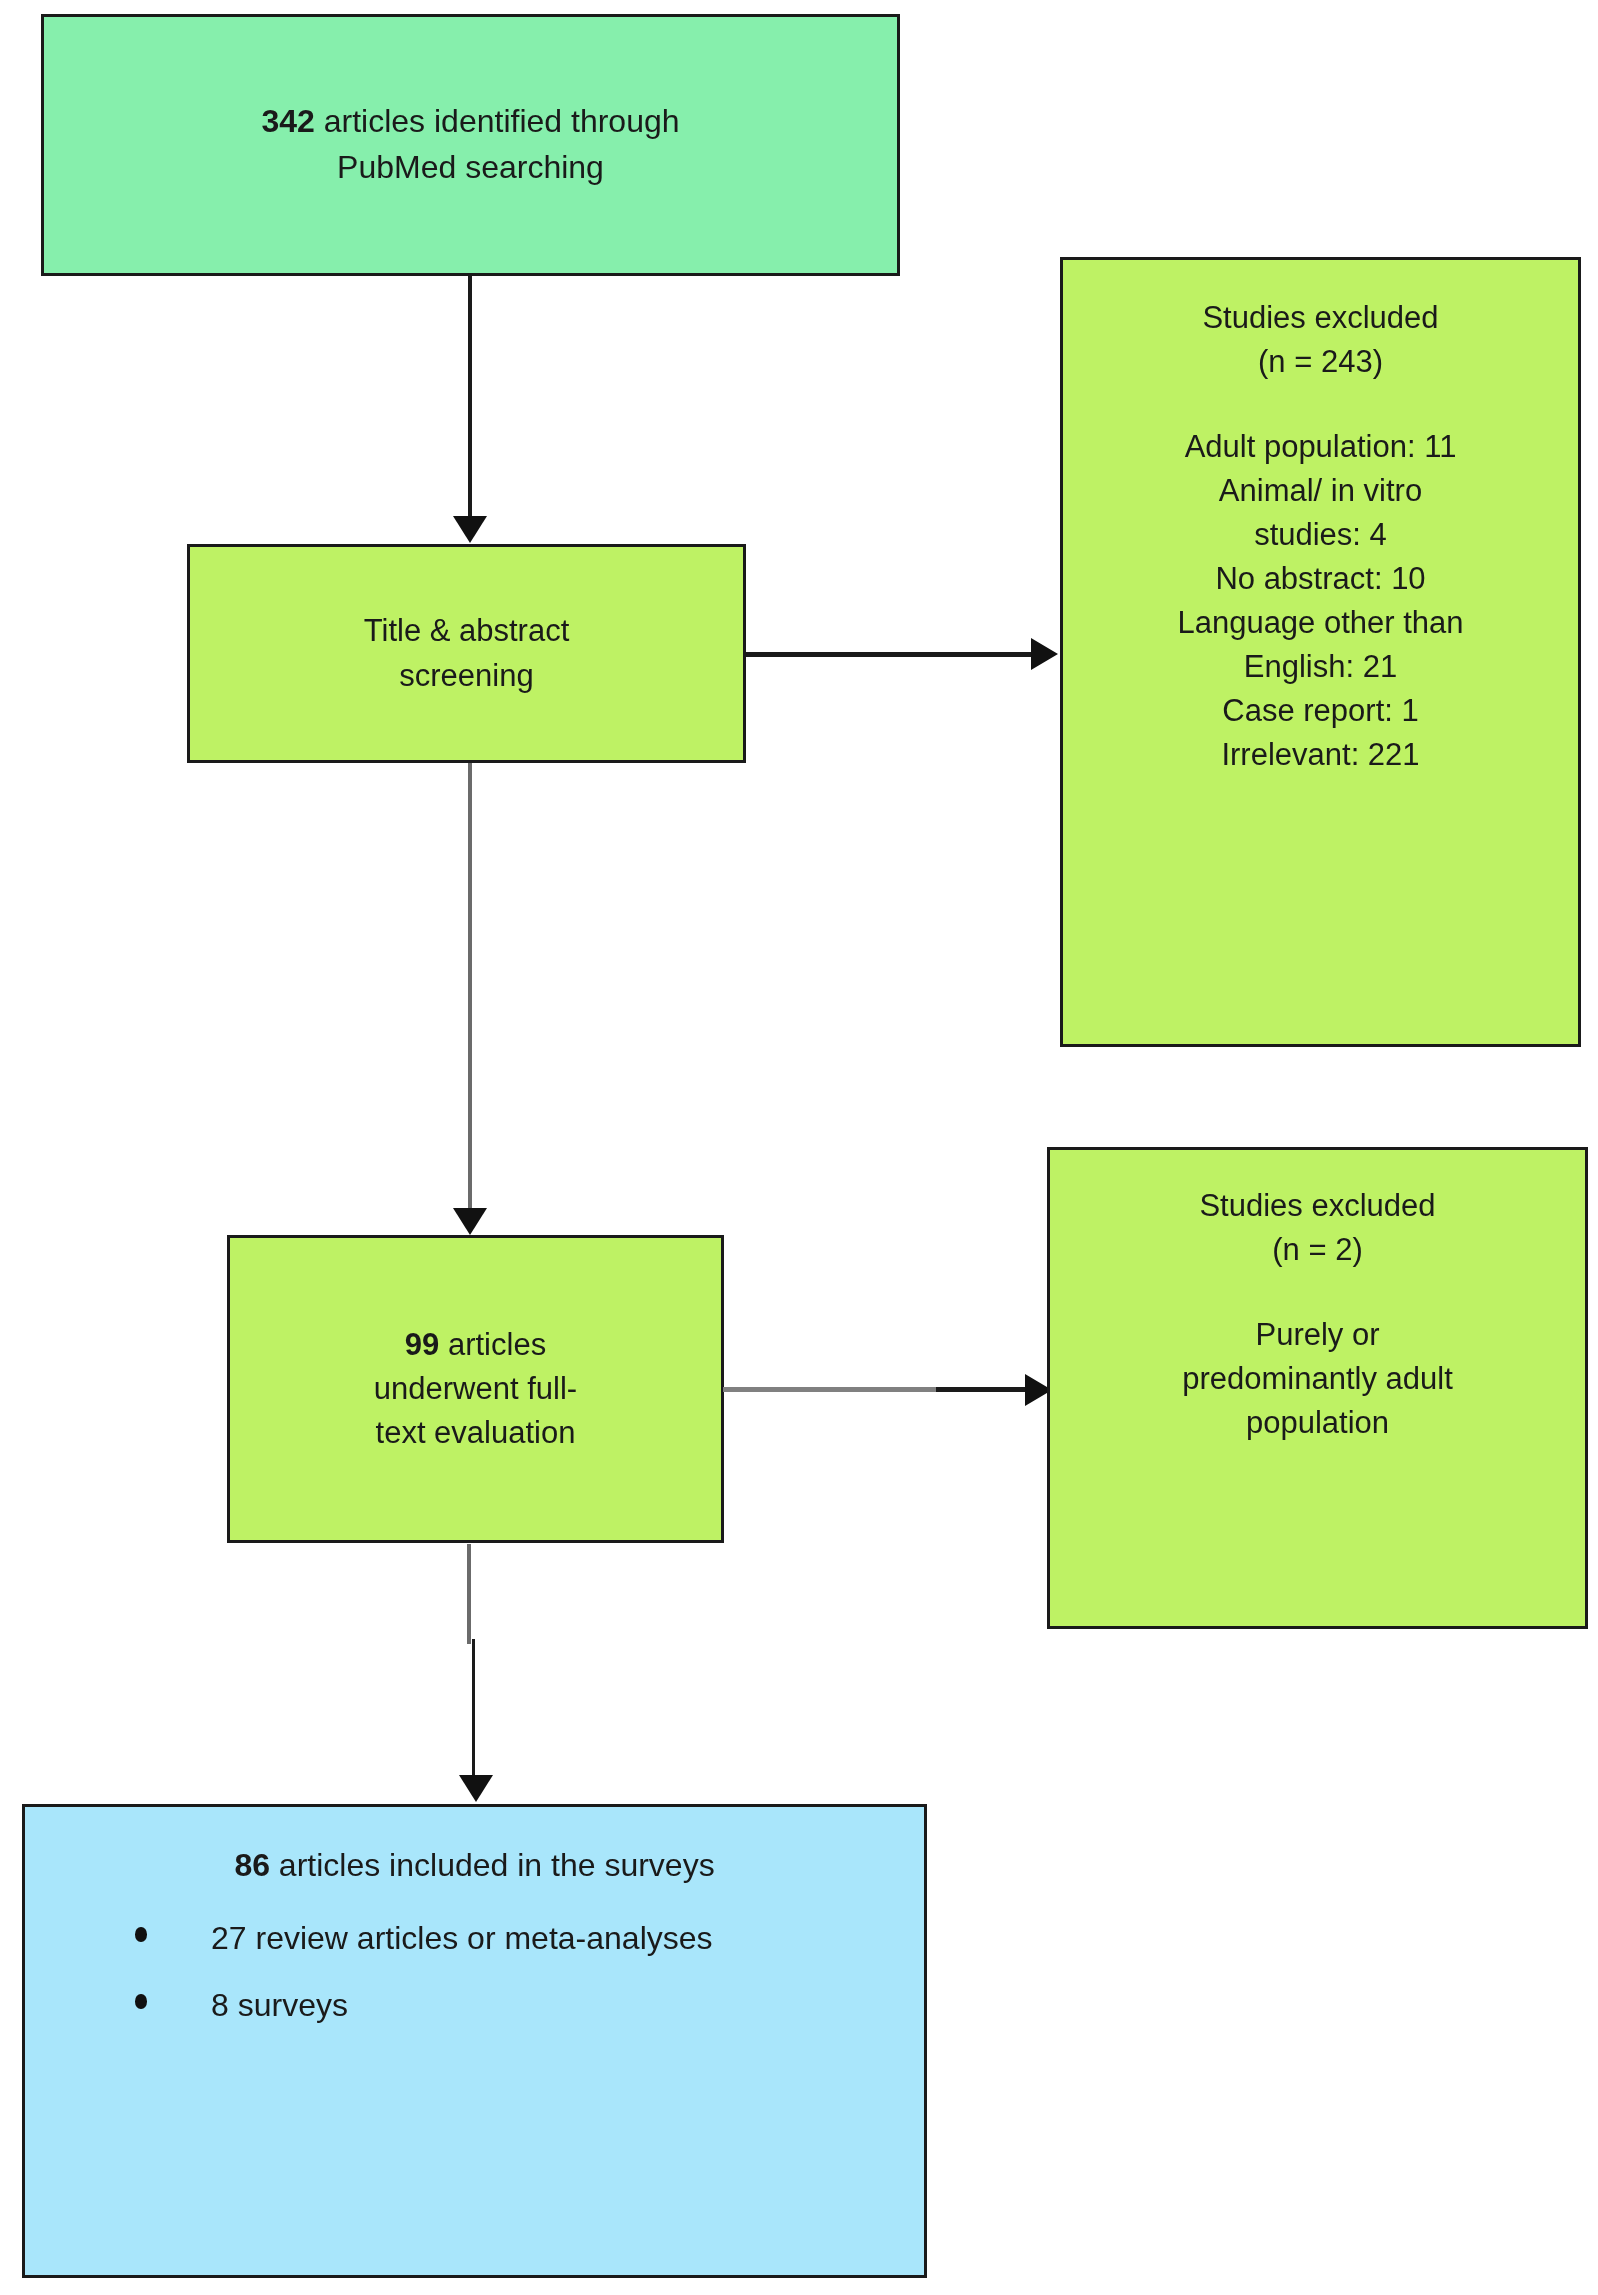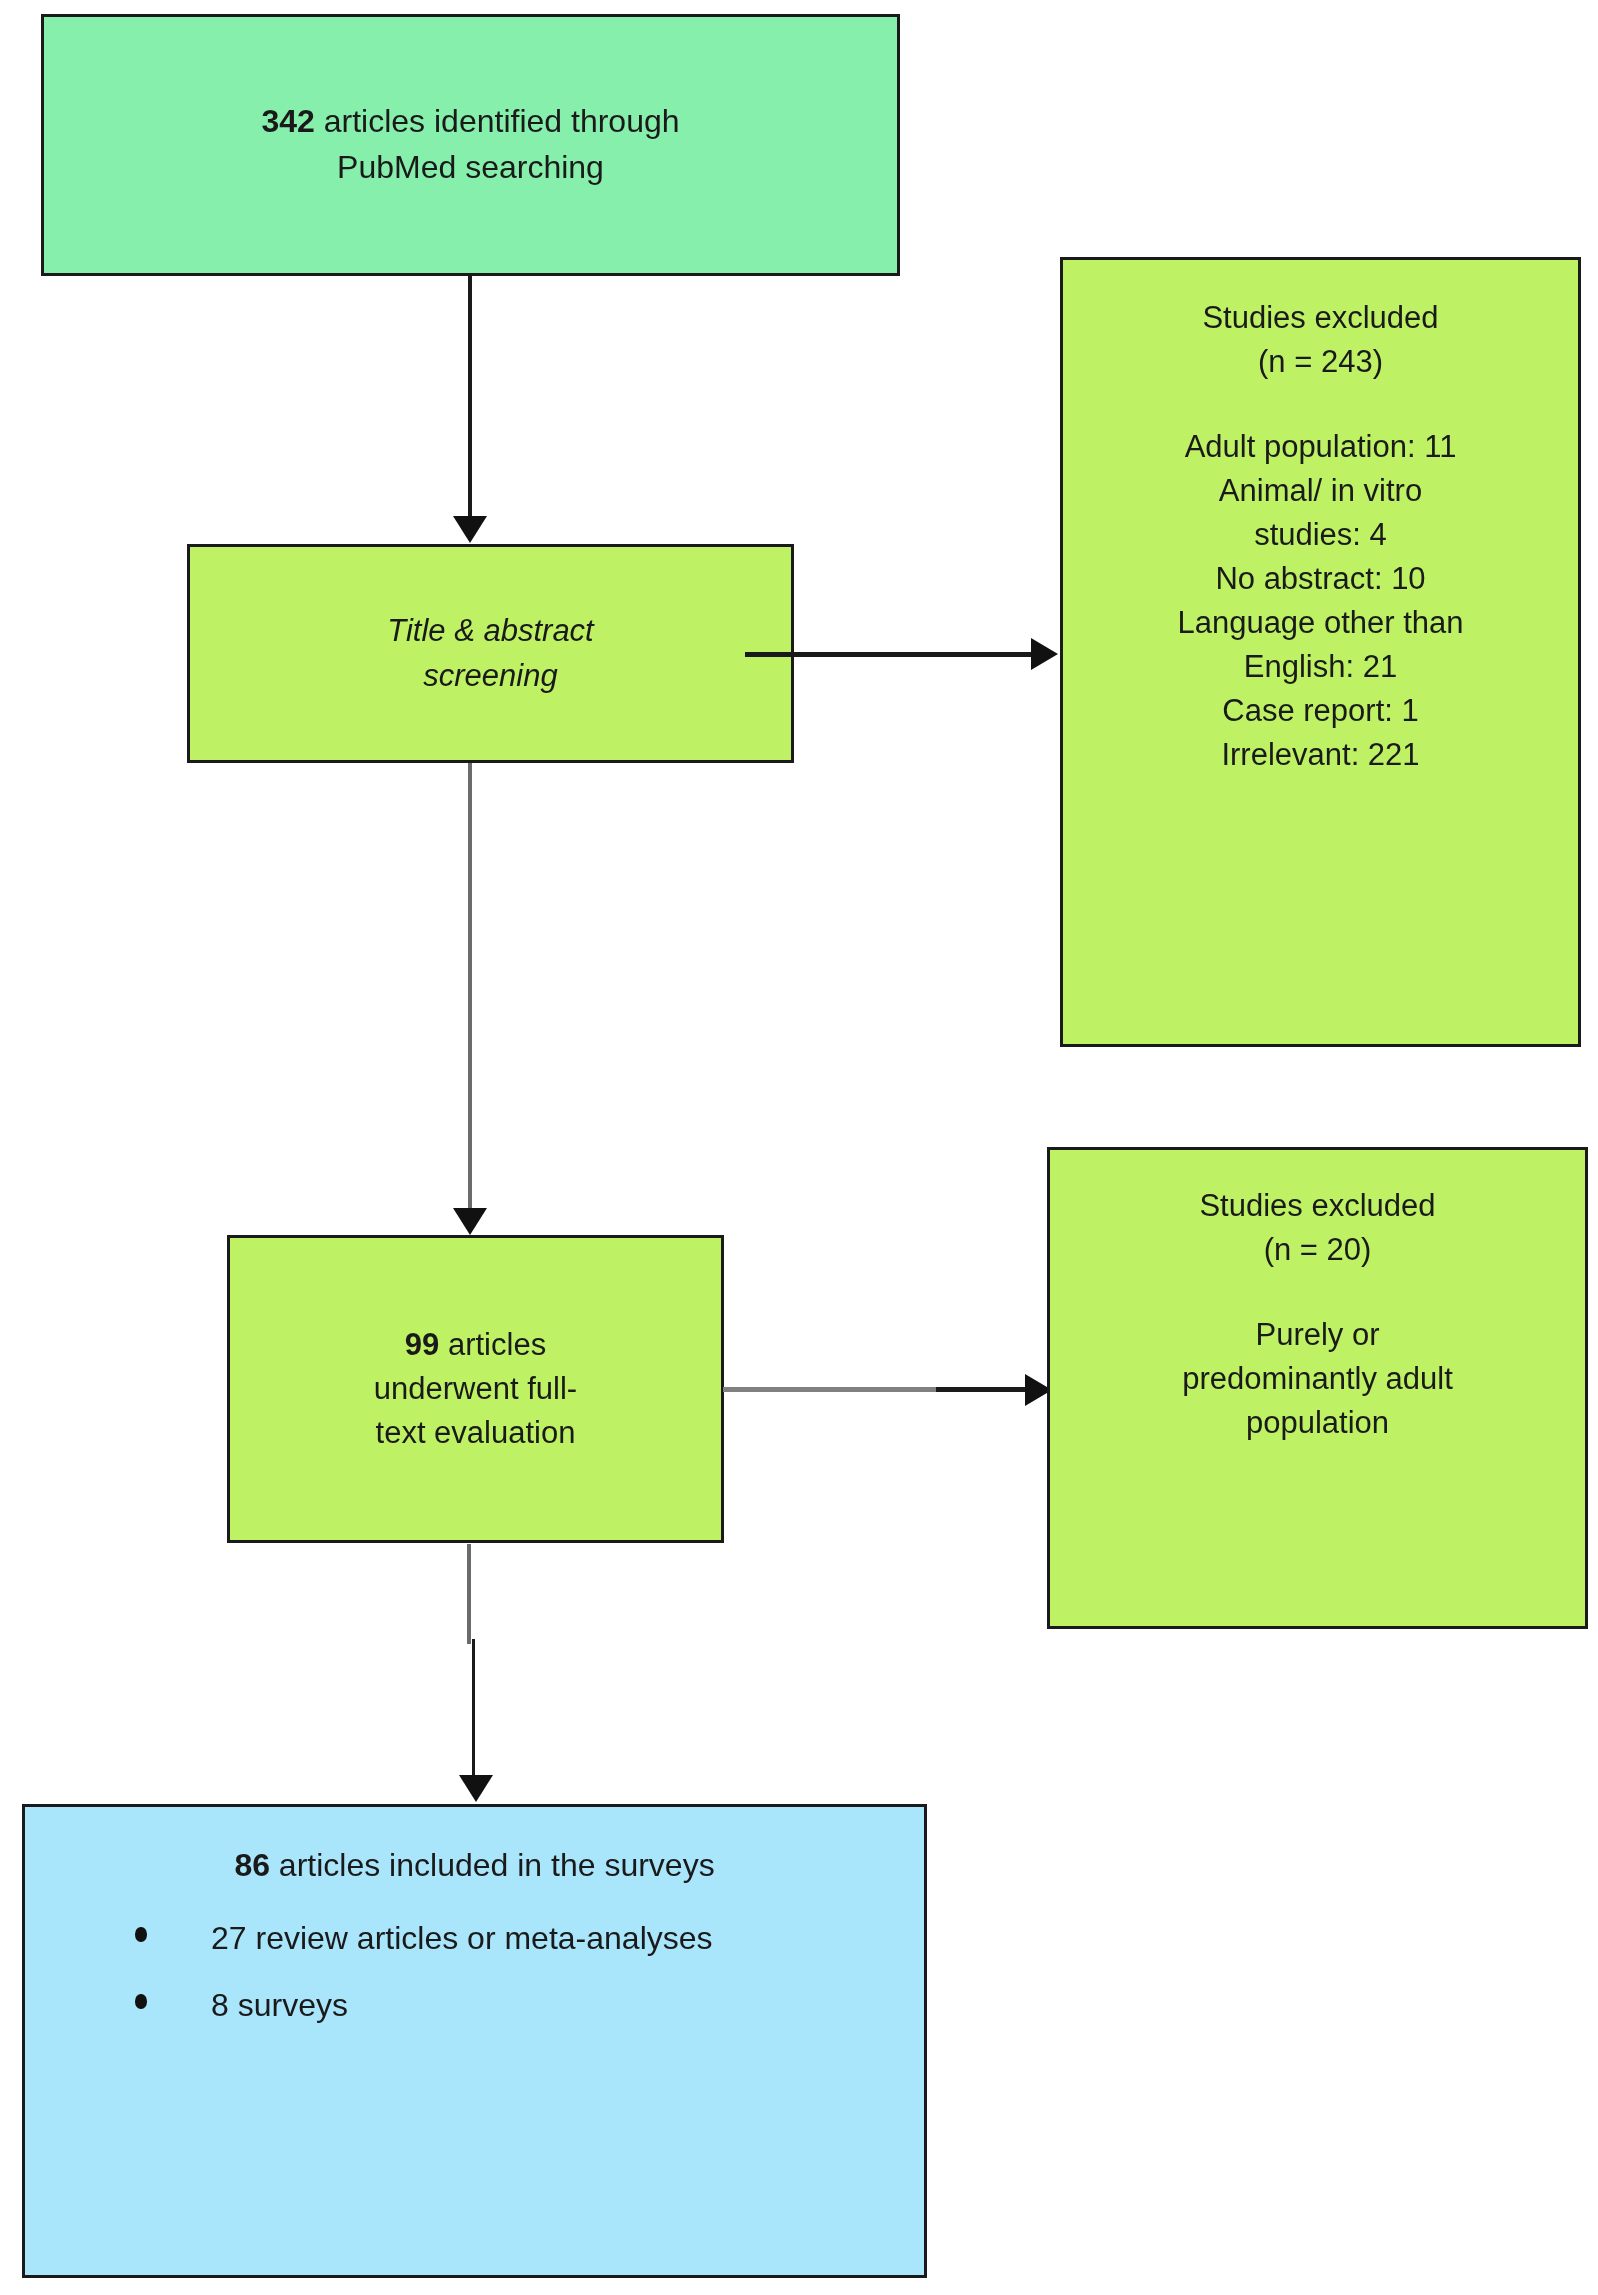--- a/index.html
+++ b/index.html
@@ -33,23 +33,22 @@
   
   #box-identified {
     left: 41px;  top: 13.8px;  width: 859px; height: 262px;
     background: #86efac;
     font-size: 32px;
     font-weight: 400;
   }
   #box-identified .line { white-space: normal; }
 
   #box-screening {
-    left: 187px; top: 544px; width: 607px; height: 219px;
-    font-size: 31px;
-    font-style: italic;
+    left: 187px; top: 544px; width: 559px; height: 219px;
+    font-size: 31px;
   }
 
   #box-fulltext {
     left: 227px; top: 1235px; width: 497px; height: 308px;
     font-size: 31px;
   }
 
   #box-excluded-1 {
     left: 1060px; top: 257px; width: 521px; height: 790px;
     font-size: 31px;
@@ -183,21 +182,21 @@
   <div class="hline grey" style="left:723px; top:1387px; width:227px;"></div>
   <div class="hline" style="left:936px; top:1387px; width:103px;"></div>
   <div class="arrow-right" style="left:1025px; top:1374px;"></div>
 
   <div class="vline" style="left:467px; top:1544px; height:100px;"></div>
   <div class="vline dark" style="left:472px; top:1639px; height:141px; width:3.4px;"></div>
   <div class="arrow-down" style="left:459px; top:1775px;"></div>
 
   <div class="box" id="box-excluded-2">
     <div class="line">Studies excluded</div>
-    <div class="line">(n = 20)</div>
+    <div class="line">(n = 2)</div>
     <div class="spacer"></div>
     <div class="line">Purely or</div>
     <div class="line">predominantly adult</div>
     <div class="line">population</div>
   </div>
 
   <div class="box" id="box-included">
     <div class="incl-head">
       <span class="num">86</span><span> articles included in the surveys</span>
     </div>

